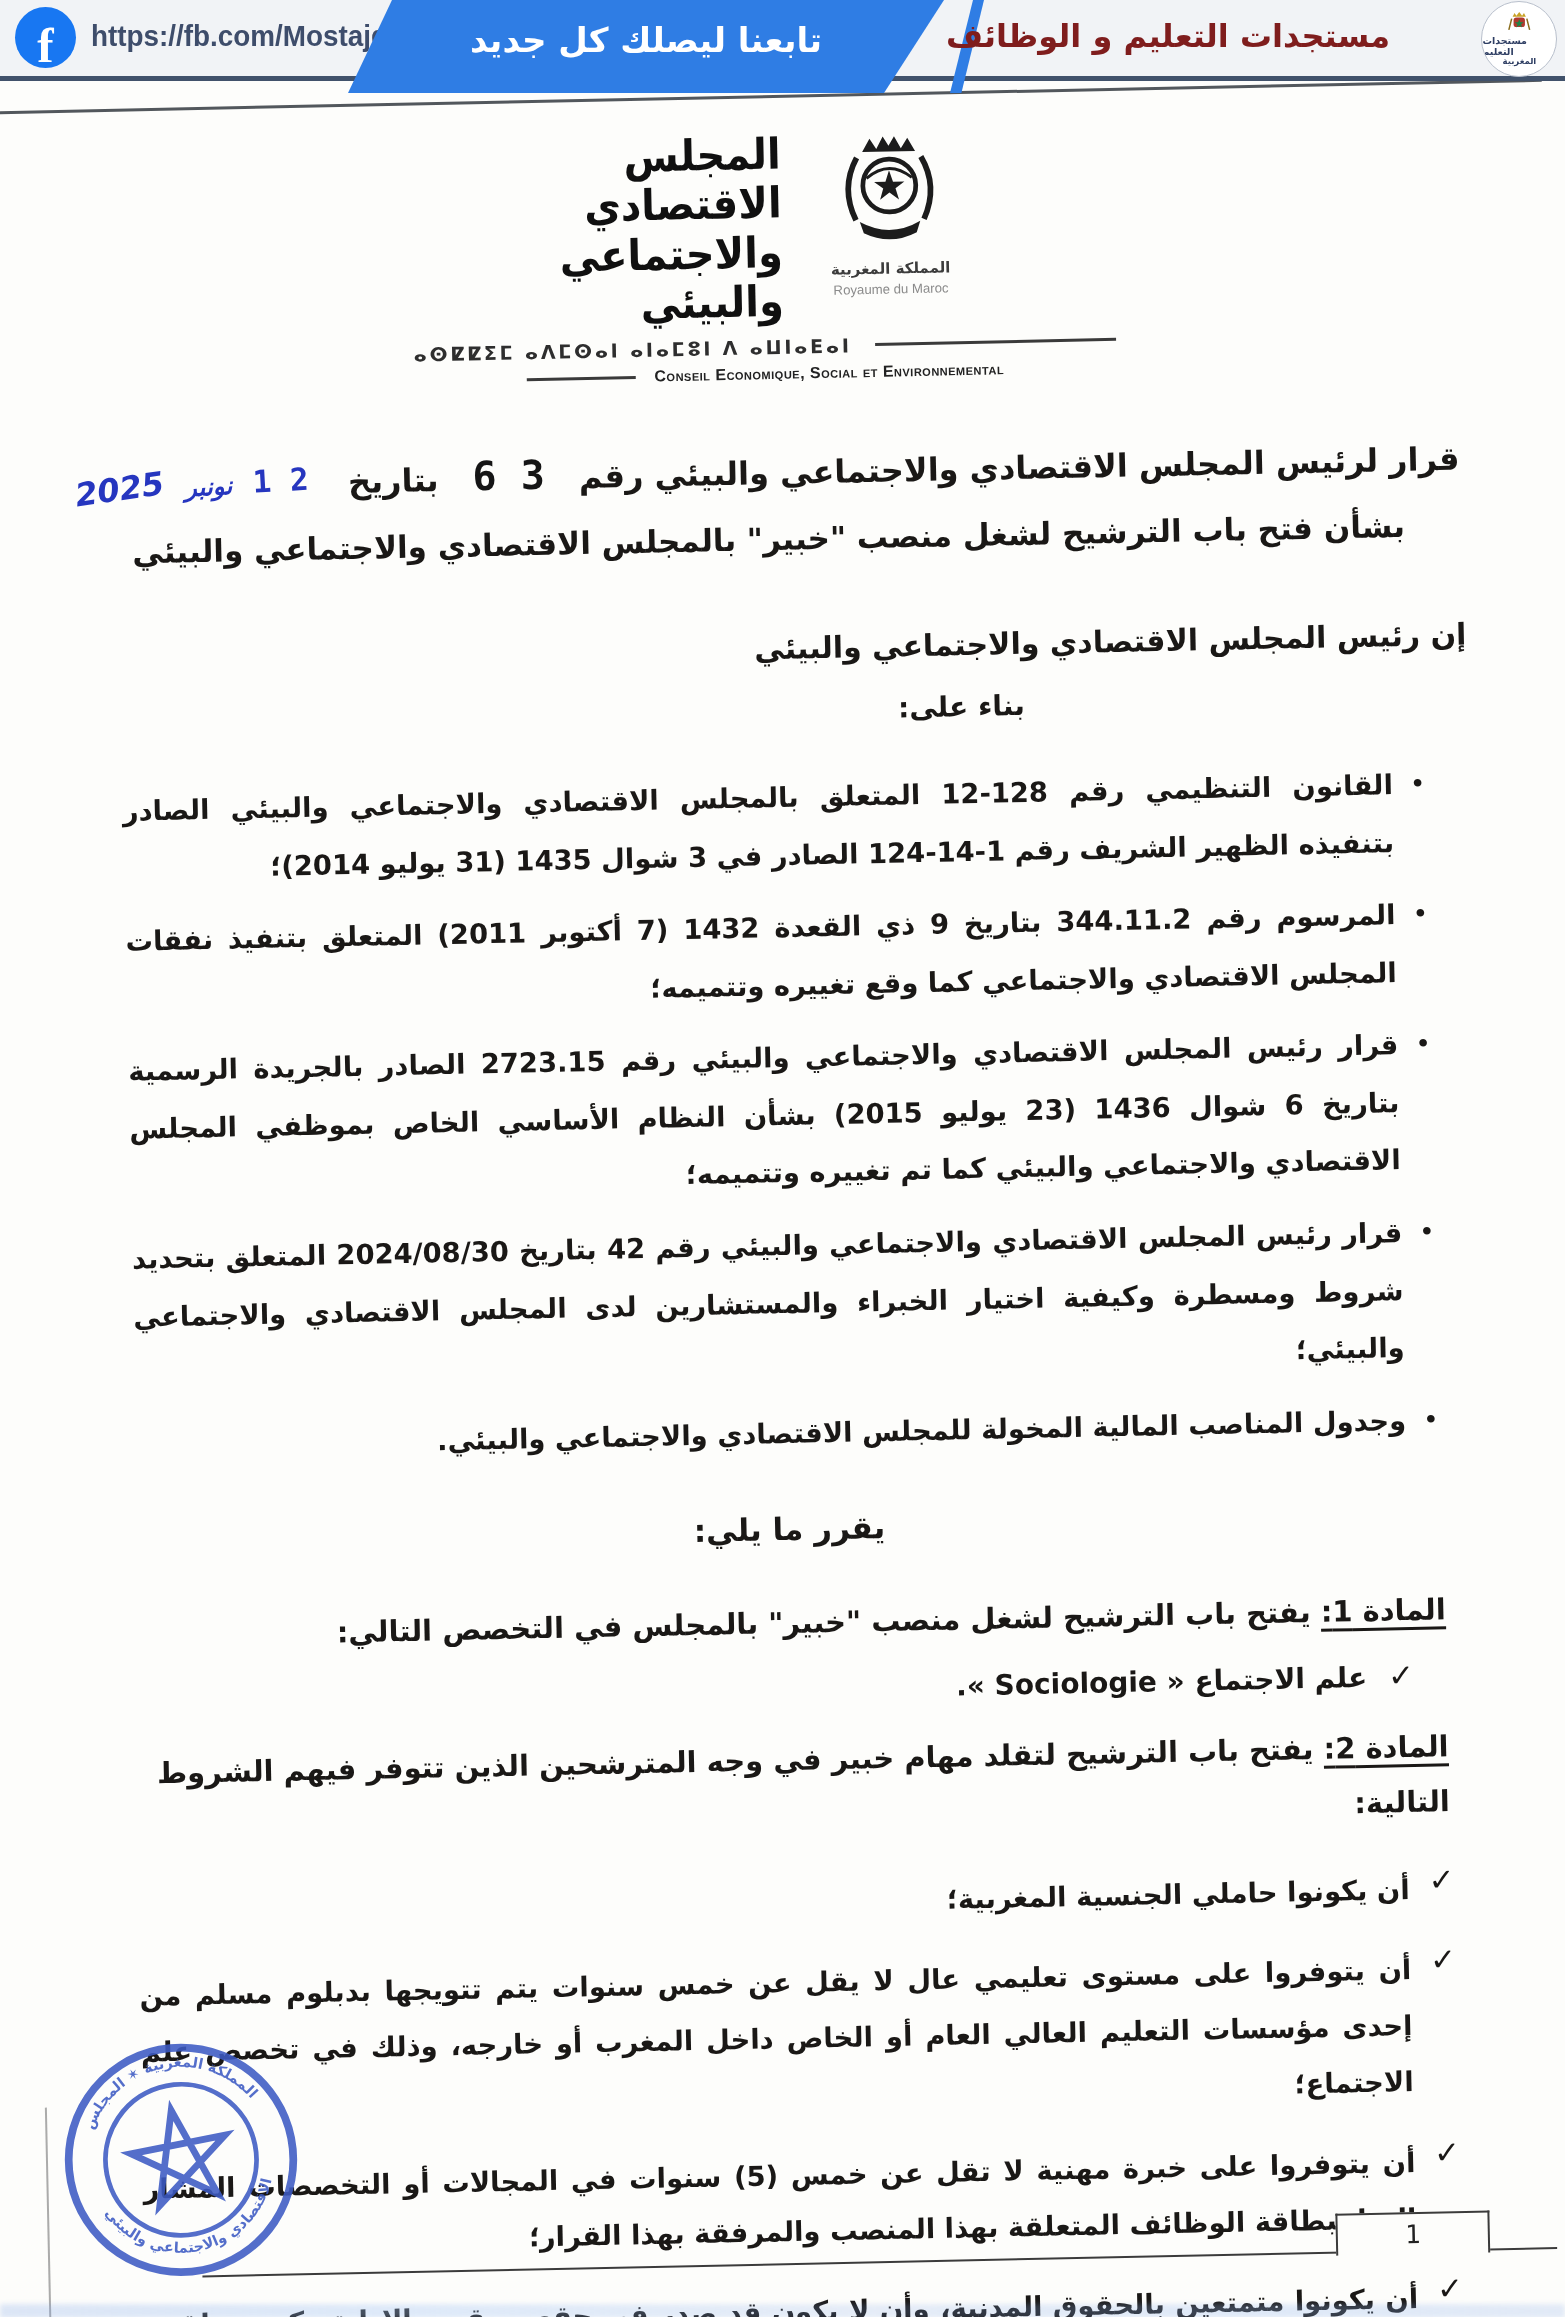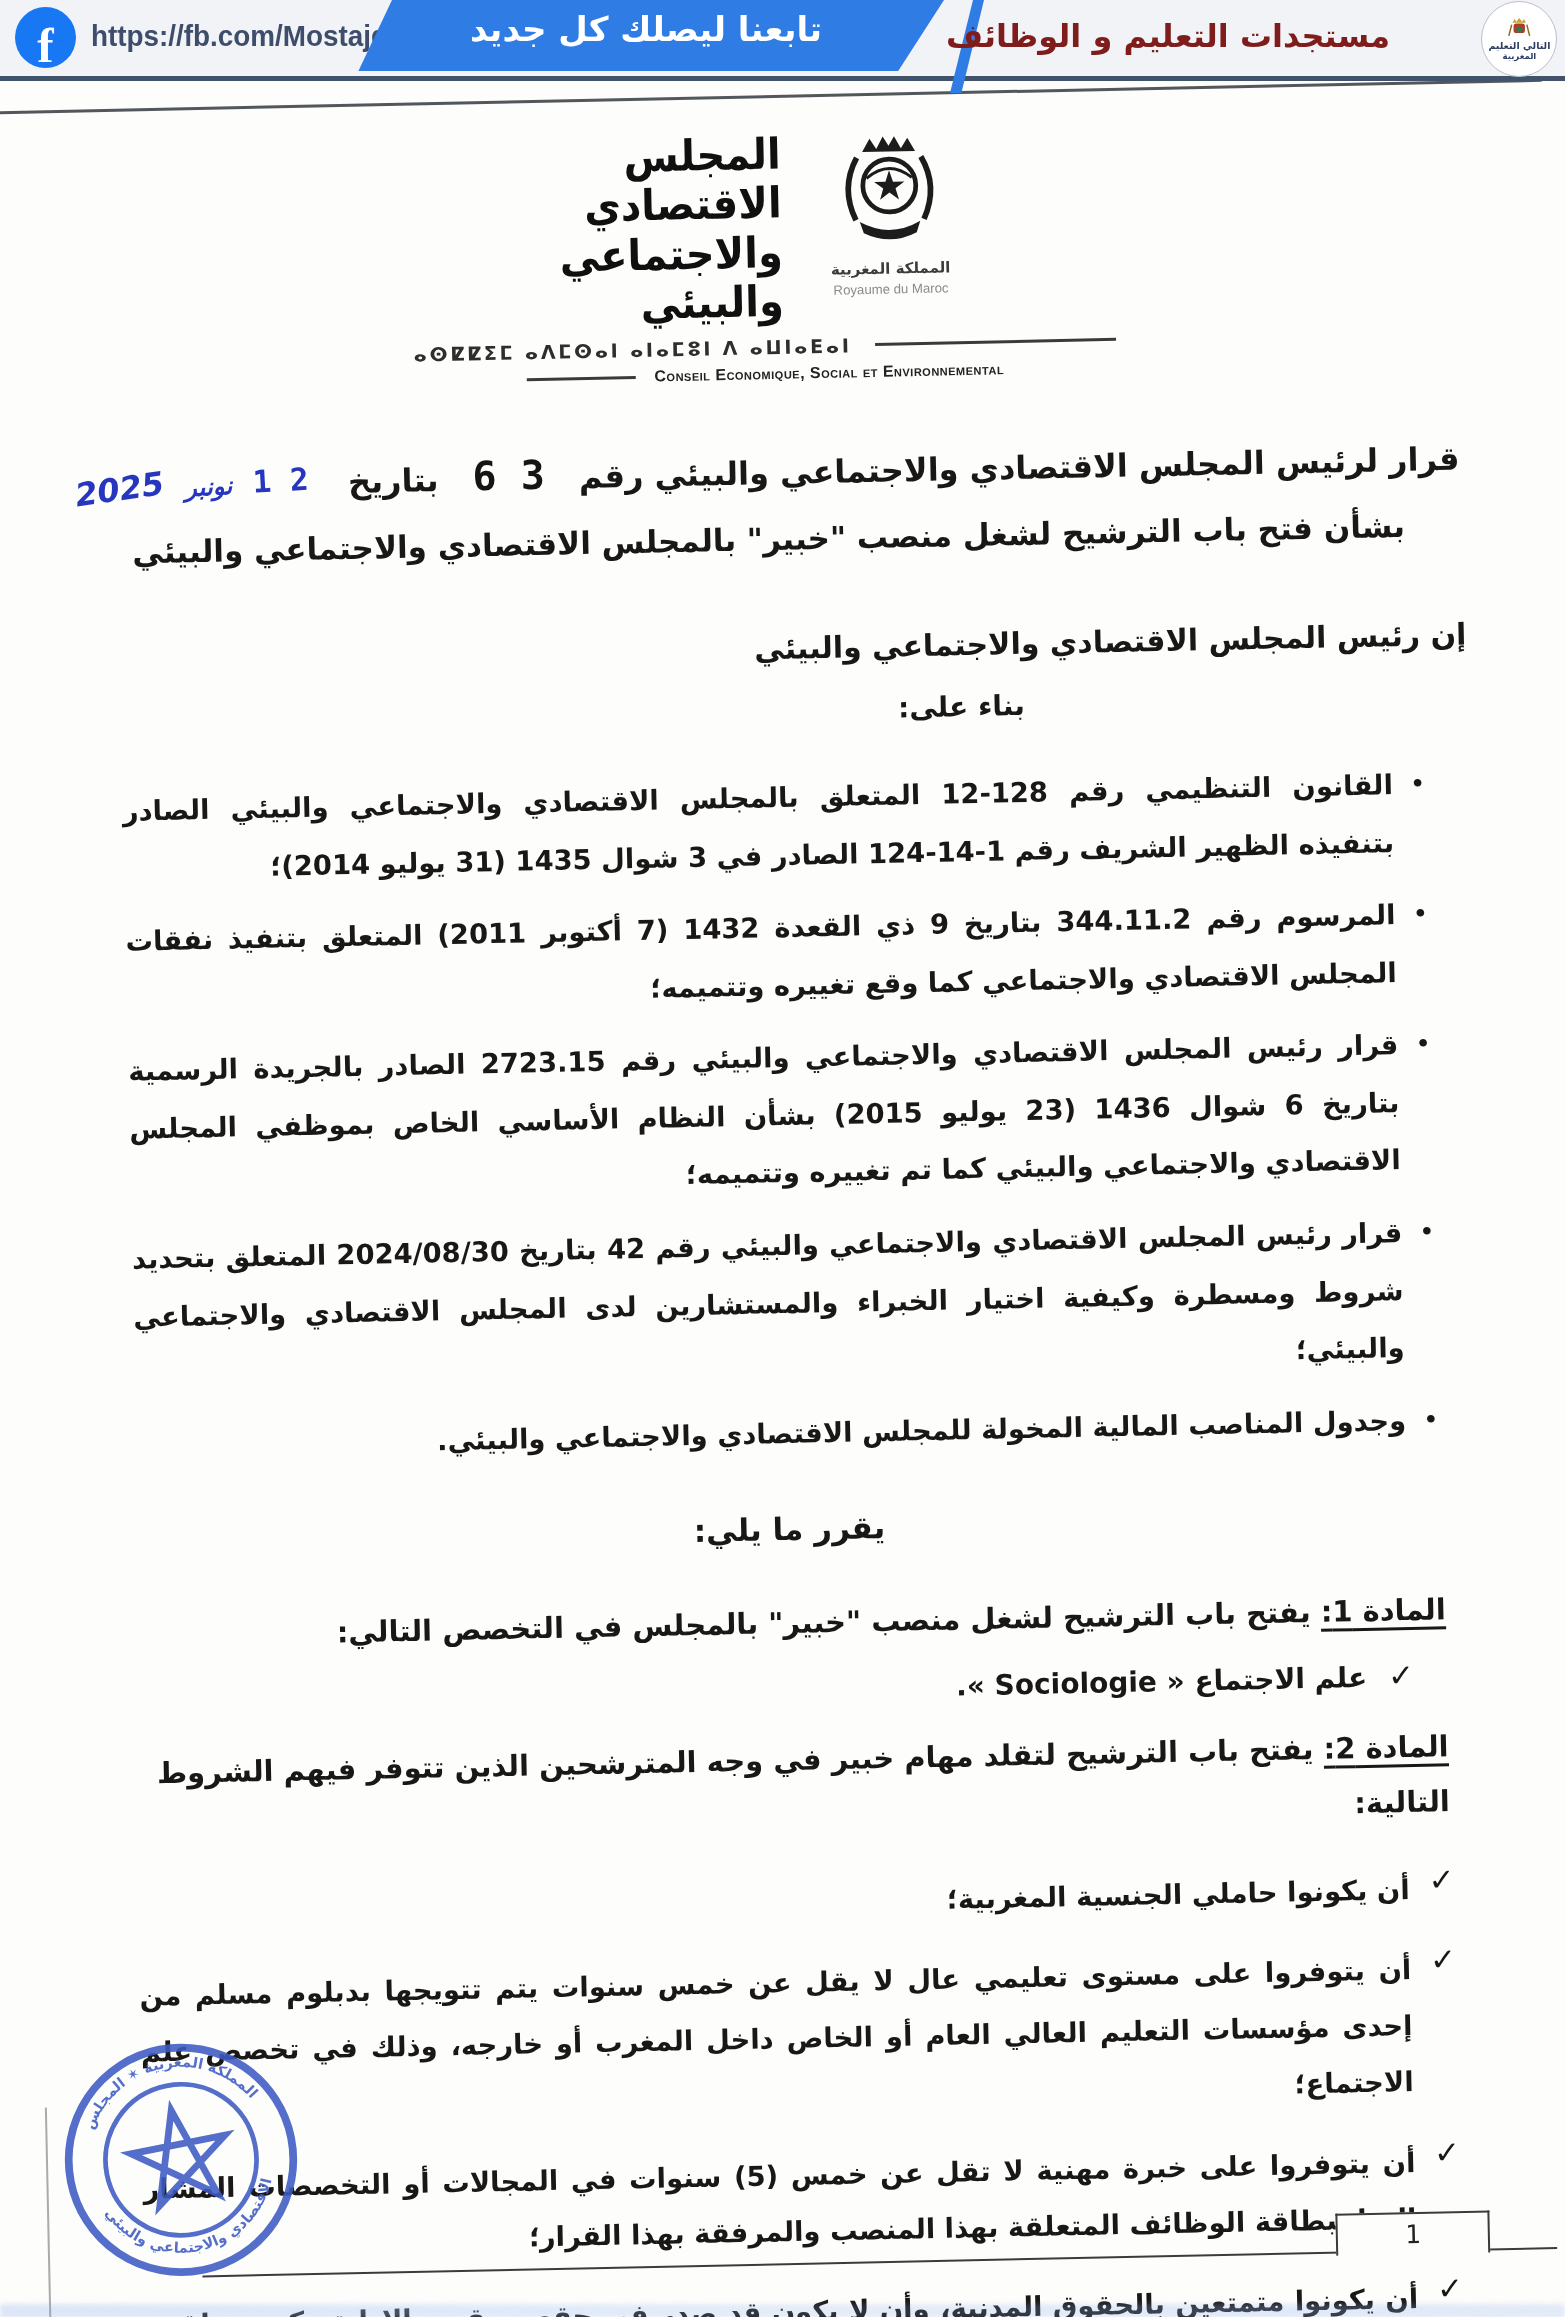--- a/index.html
+++ b/index.html
@@ -8,21 +8,21 @@
   .stage{position:absolute;inset:0;}
 
   
   .topbar{position:absolute;top:0;left:0;width:1565px;height:76px;background:#f1f3f6;
           border-bottom:5.7px solid #41526b;z-index:5;}
   .fb-circle{position:absolute;left:15px;top:6.6px;width:61px;height:61px;border-radius:50%;
              background:#1877f2;color:#fff;display:flex;align-items:flex-end;justify-content:center;
              font-family:"Liberation Serif",serif;font-weight:bold;font-size:49px;line-height:.92;overflow:hidden;}
   .fb-url{position:absolute;left:91px;top:20px;font-family:"Liberation Sans",sans-serif;
           font-weight:bold;font-size:29px;color:#3e4d6b;transform:scaleX(.96);transform-origin:left;}
-  .ribbon{position:absolute;left:348px;top:0;width:596px;height:71px;background:#2f7de4;
+  .ribbon{position:absolute;left:348px;top:0;width:596px;height:93px;background:#2f7de4;
           clip-path:polygon(44px 0,596px 0,536px 93px,0 93px);display:flex;align-items:center;
           justify-content:center;}
   .ribbon span{color:#fff;font-weight:bold;font-size:34px;padding-bottom:13.2px;}
   .ribbon-sliver{position:absolute;left:950px;top:0;width:34px;height:93px;background:#2f7de4;
           clip-path:polygon(23px 0,34px 0,11.4px 93px,0 93px);}
   .brand{position:absolute;right:175px;top:17px;font-weight:bold;font-size:32px;color:#7f1d1d;}
   .brand-logo{position:absolute;right:7.6px;top:0.9px;width:74px;height:74px;border-radius:50%;
               background:#fff;border:0.9px solid #b9c0cc;display:flex;flex-direction:column;
               align-items:center;justify-content:center;overflow:hidden;}
   .brand-logo .bl1{font-size:9.5px;font-weight:bold;color:#2e3e63;line-height:1.1;}
@@ -99,21 +99,21 @@
     </div>
     <div class="ribbon-sliver"></div>
     <div class="brand">مستجدات التعليم و الوظائف</div>
     <div class="brand-logo">
       <svg width="26.5" height="24.6" viewBox="0 0 28 26">
         <path d="M7 6 L9 2 L11 5 L14 1 L17 5 L19 2 L21 6 Z" fill="#c9a227"></path>
         <rect x="8" y="7" width="12" height="10" rx="3" fill="#b03a2e"></rect>
         <path d="M14 8.5 L15.2 12 L18.8 12 L15.9 14.1 L17 17.5 L14 15.4 L11 17.5 L12.1 14.1 L9.2 12 L12.8 12 Z" fill="#1e8449"></path>
         <path d="M6 8 L3 20 M22 8 L25 20" stroke="#8a6d1d" stroke-width="1.6" fill="none"></path>
       </svg>
-      <div class="bl1">التالي التعليم</div>
+      <div class="bl1">مستجدات التعليم</div>
       <div class="bl2">المغربية</div>
     </div>
   </header>
 
   <div class="scan">
     <div class="page-top-edge"></div>
 
     <section class="brandblock">
       <div class="emblem-col">
         <svg width="115" height="121" viewBox="0 0 120 128">

